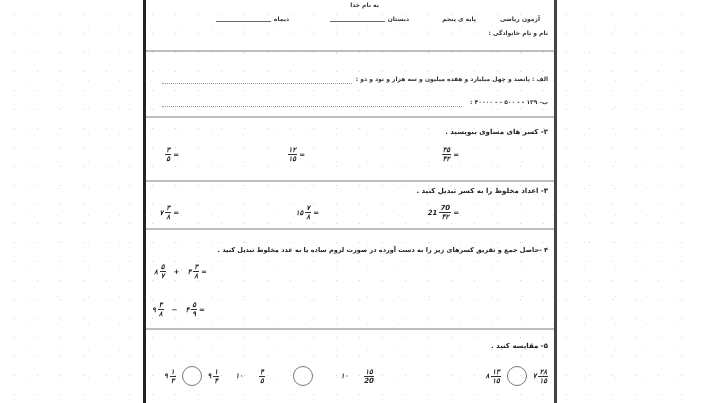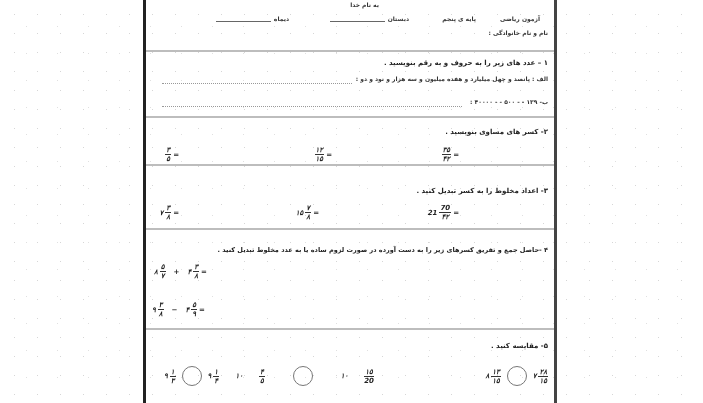--- a/index.html
+++ b/index.html
@@ -28,21 +28,21 @@
       box-sizing: border-box;
       direction: rtl;
     }
     .section {
       position: absolute; left: 0; right: 0;
       border-bottom: 2px solid #bdbdbd;
       box-sizing: border-box;
     }
     .header { top: 0; height: 52px; }
     .s1 { top: 52px; height: 66px; }
-    .s2 { top: 118px; height: 48px; }
+    .s2 { top: 118px; height: 64px; }
     .s3 { top: 178px; height: 52px; }
     .s4 { top: 238px; height: 92px; padding-left: 23px; }
     .s5 { top: 330px; height: 59px; border-bottom: none; }
 
     .tiny { font-size: 6px; font-weight: bold; color: #333; white-space: nowrap; }
     .abs { position: absolute; }
     .q-title { font-size: 7px; font-weight: bold; color: #222; white-space: nowrap; }
     .dots {
       position: absolute; height: 0;
       border-bottom: 1px dotted #999;
@@ -79,37 +79,36 @@
     <span class="tiny abs" style="right:145px; top:15px;">
       <span>دبستان</span><span class="blank"></span>
     </span>
     <span class="tiny abs" style="right:265px; top:15px;">
       <span>دیماه</span><span class="blank"></span>
     </span>
     <span class="tiny abs" style="right:6px; top:29px;">نام و نام خانوادگی :</span>
   </div>
 
   <div class="section s1">
-    <span class="q-title abs" style="right:6px; top:7px;">۱ – عدد های زیر را به حروف و به رقم بنویسید .</span>
     <span class="tiny abs" style="right:6px; top:23px;">الف : پانصد و چهل میلیارد و هفده میلیون و سه هزار و نود و دو :</span>
     <div class="dots" style="left:16px; width:190px; top:31px;"></div>
     <span class="tiny abs" style="right:6px; top:46px;">ب- ۱۳۹ - - ۵۰۰ - - ۴۰۰۰۰ :</span>
     <div class="dots" style="left:16px; width:300px; top:54px;"></div>
   </div>
 
   <div class="section s2">
     <span class="q-title abs" style="right:6px; top:10px;">۲- کسر های مساوی بنویسید .</span>
     <div class="frac-expr" style="right:95px; top:28px;margin-left:21px;">
       <span class="frac">
           <span class="num">۳۵</span>
           <span class="den">۴۲</span>
         </span>
       <span>=</span>
     </div>
-    <div class="frac-expr" style="right:222px; top:28px;">
+    <div class="frac-expr" style="right:249px; top:28px;">
       <span class="frac">
           <span class="num">۱۲</span>
           <span class="den">۱۵</span>
         </span>
       <span>=</span>
     </div>
     <div class="frac-expr" style="right:375px; top:28px;">
       <span class="frac">
           <span class="num">۳</span>
           <span class="den">۵</span>

